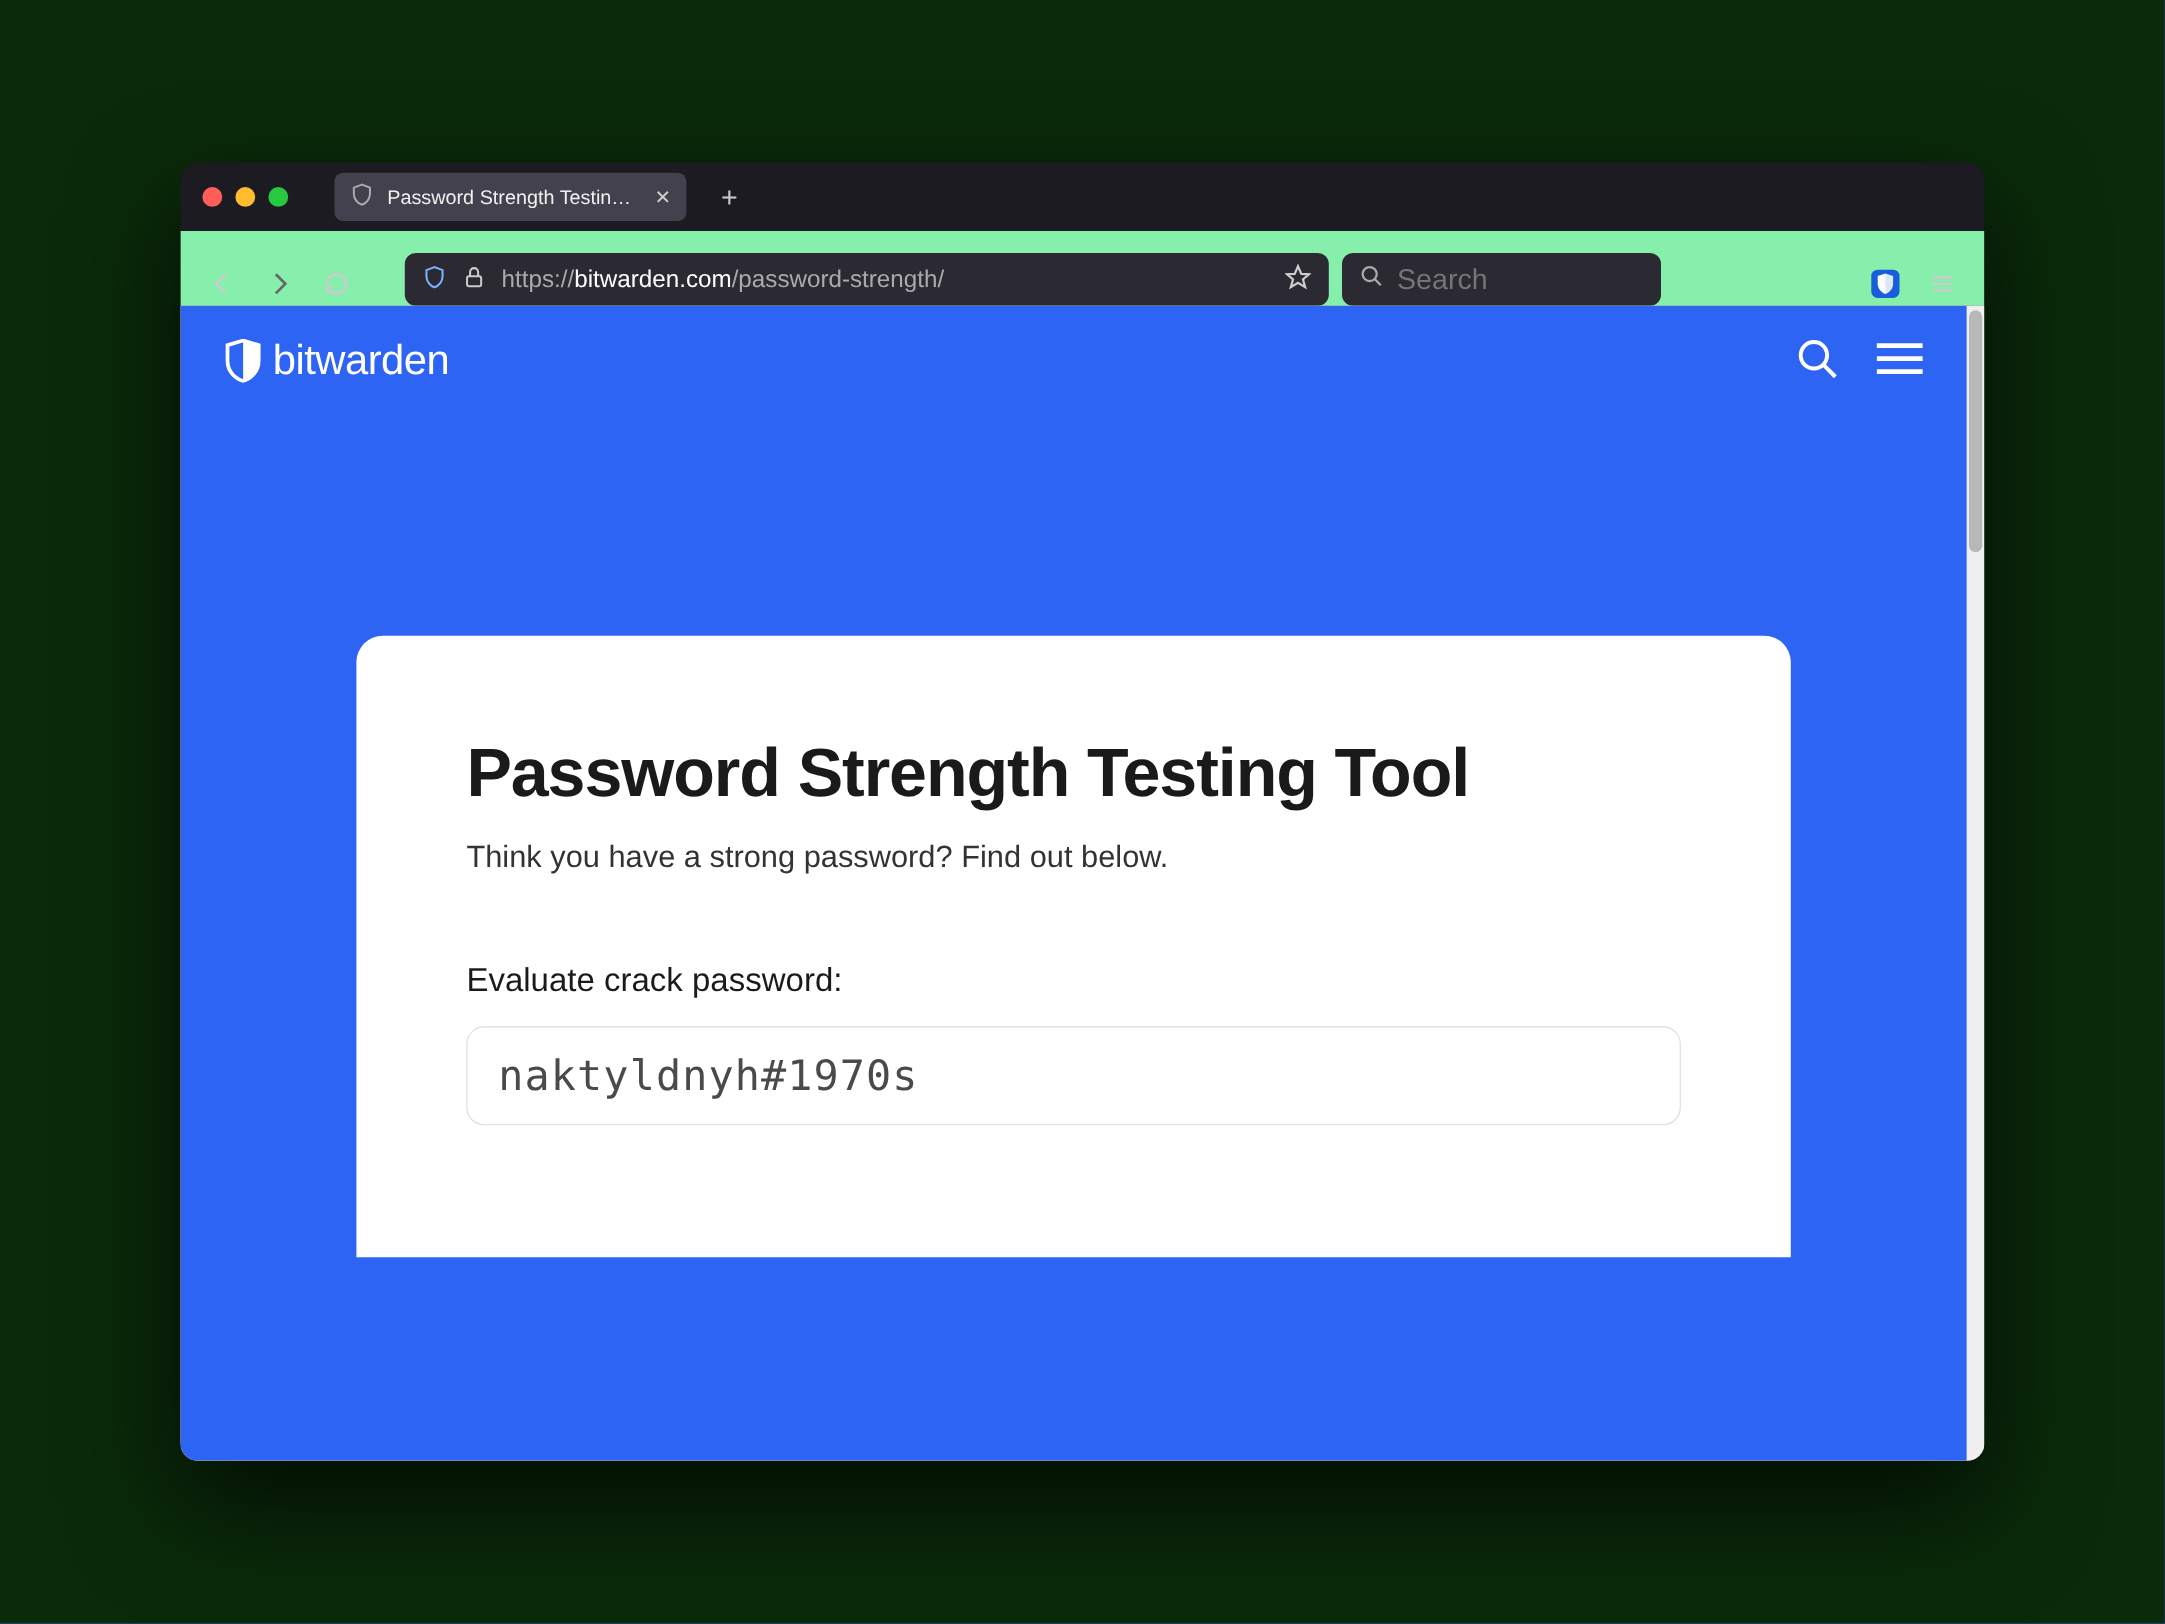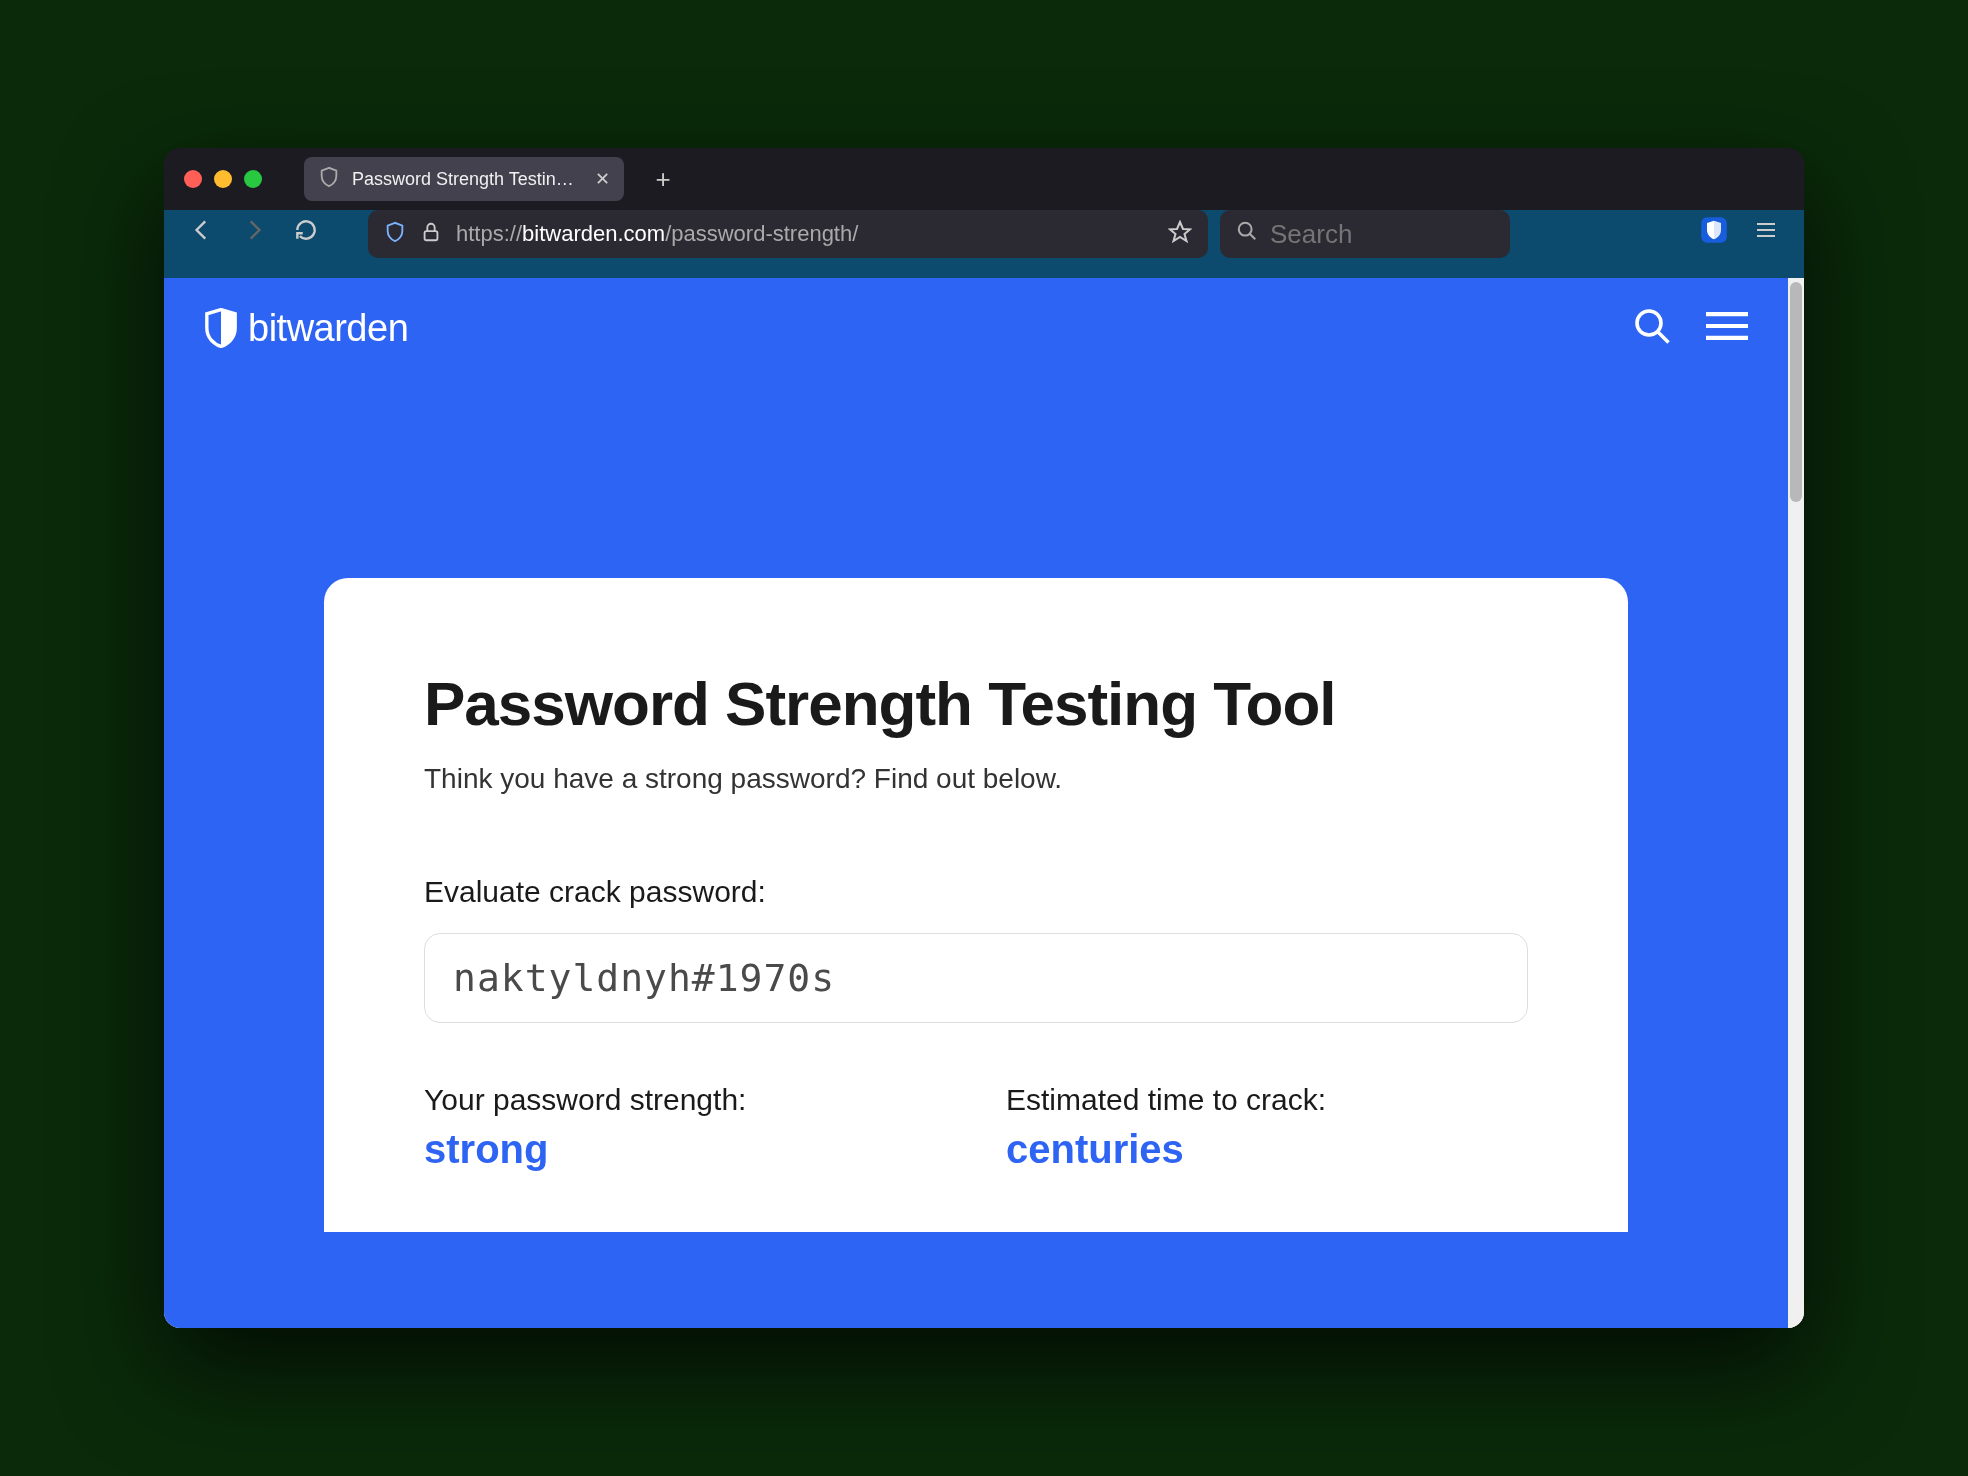--- a/index.html
+++ b/index.html
@@ -75,23 +75,23 @@
       height: 38px;
       display: flex;
       align-items: center;
       justify-content: center;
       cursor: pointer;
       margin-left: 8px;
     }
     
     .toolbar {
       height: 68px;
-      background: #0c4a6e;
-      display: flex;
-      align-items: flex-start;
+      background: #86efac;
+      display: flex;
+      align-items: flex-end;
       padding: 0 18px;
       gap: 12px;
     }
     .nav-btn {
       width: 40px;
       height: 40px;
       display: flex;
       align-items: center;
       justify-content: center;
       color: #ccc;
@@ -406,26 +406,16 @@
               </svg>
           </div>
         </div>
       </div>
 
       <div class="card">
         <h1>Password Strength Testing Tool</h1>
         <p class="subtitle">Think you have a strong password? Find out below.</p>
         <p class="eval-label">Evaluate crack password:</p>
         <input class="pw-input" type="text" value="naktyldnyh#1970s" style="">
-        <div class="results">
-          <div class="result-col">
-            <div class="result-label">Your password strength:</div>
-            <div class="result-value">strong</div>
-          </div>
-          <div class="result-col">
-            <div class="result-label">Estimated time to crack:</div>
-            <div class="result-value">centuries</div>
-          </div>
-        </div>
       </div>
     </div>
   </div>
 </div>
 
 </body></html>

